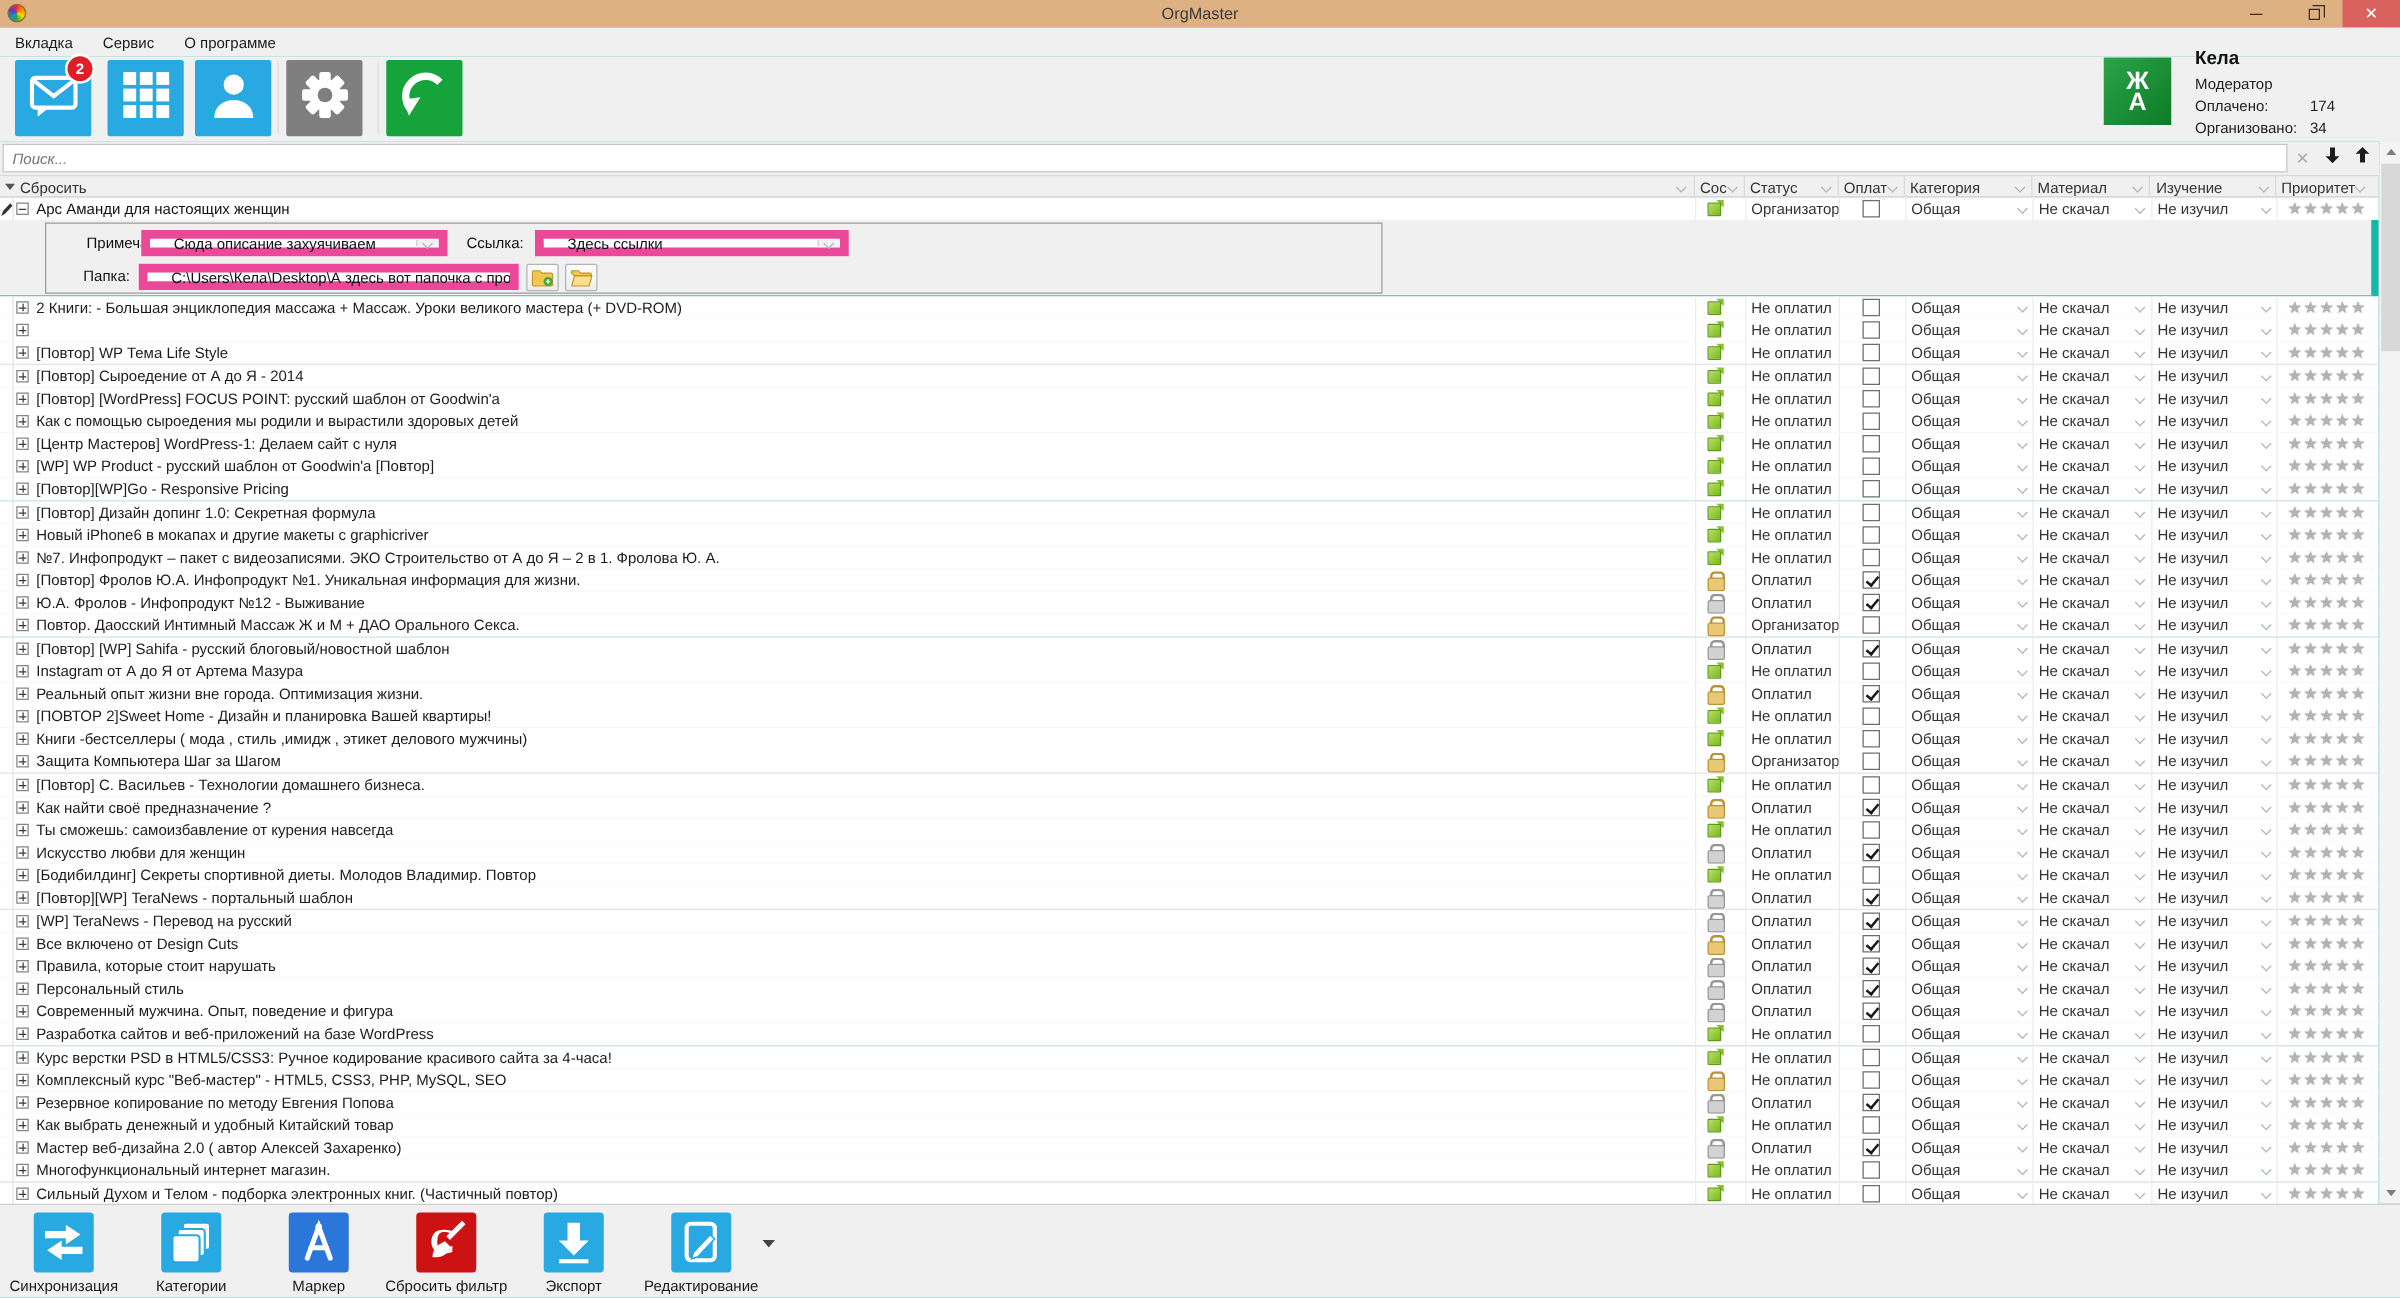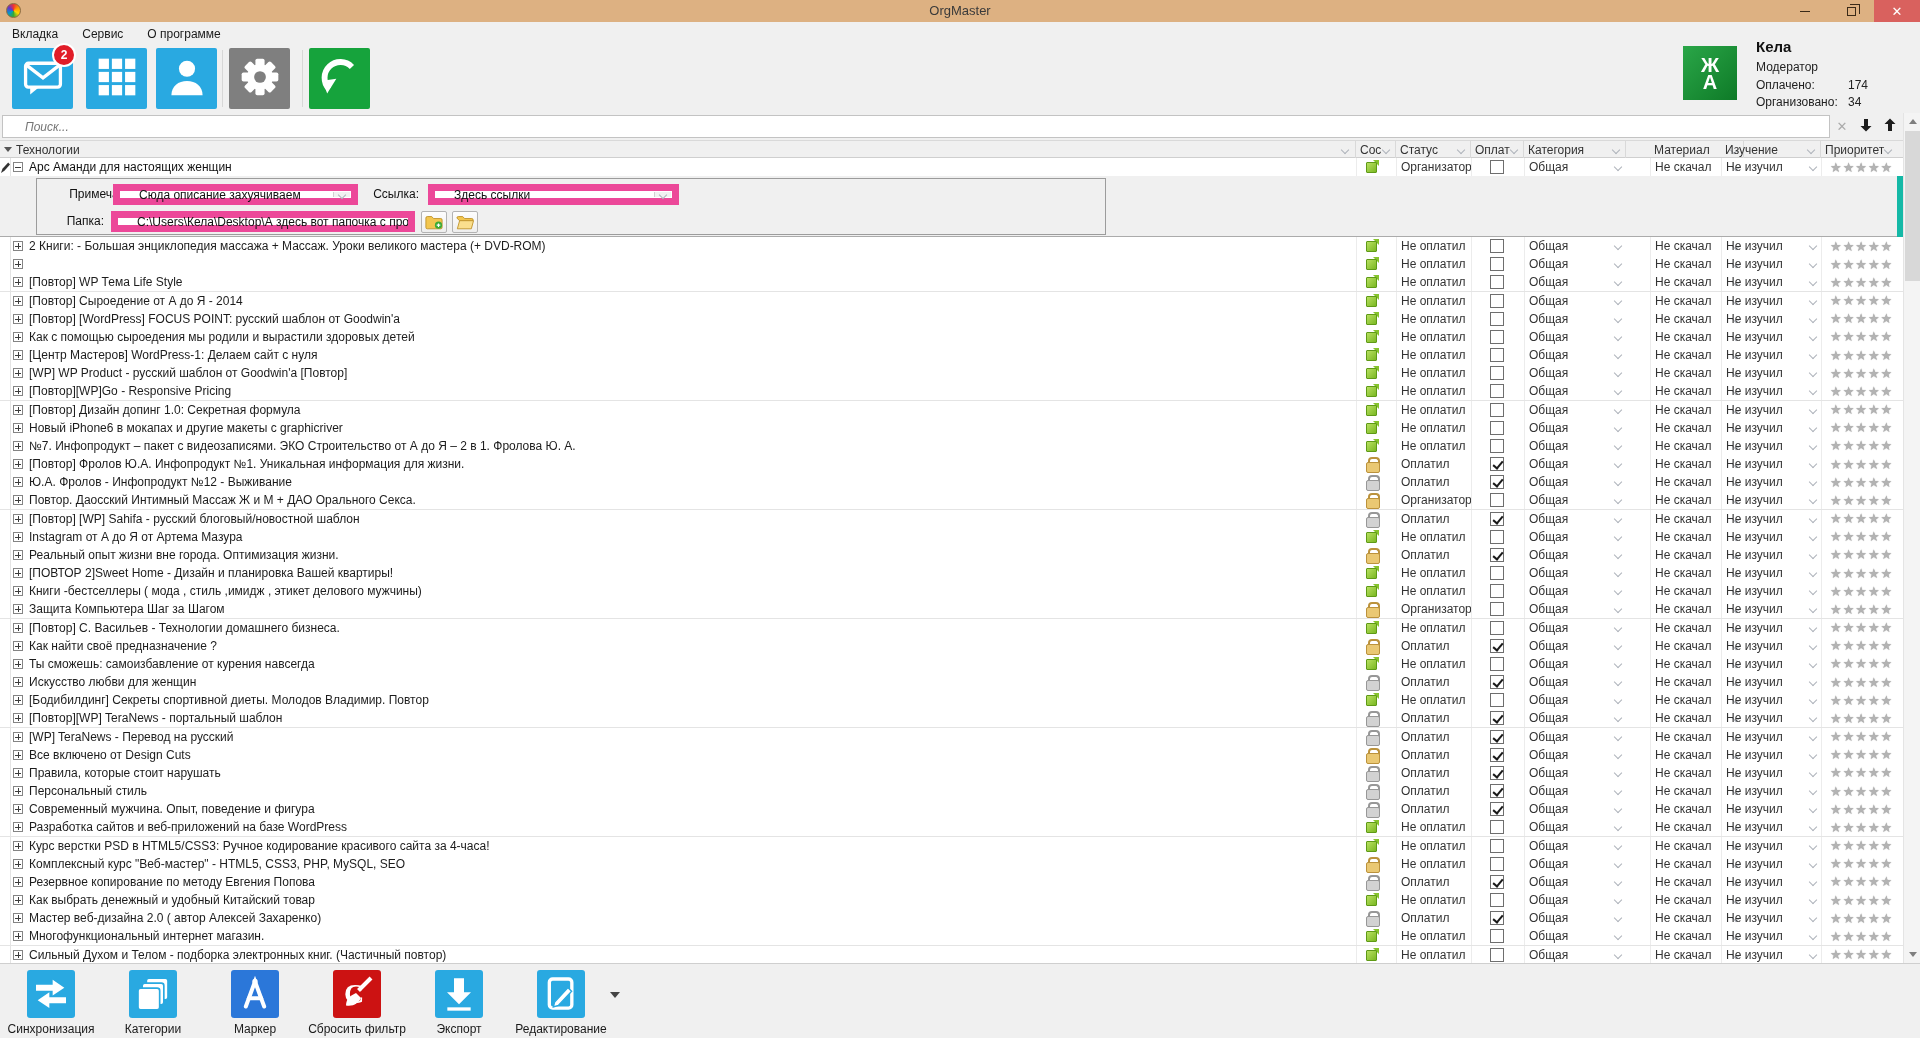--- a/index.html
+++ b/index.html
@@ -40,21 +40,21 @@
     display:flex; flex-direction:column; align-items:center; justify-content:center; color:#fff; font-weight:bold; }
   #avatar .m1 { font-size:20px; line-height:17px;} #avatar .m2 { font-size:20px; line-height:16px;}
   #user-name { left:1756px; top:38px; font-size:15px; font-weight:bold; color:#111;}
   #user-role { left:1756px; top:60px; font-size:12px; color:#222;}
   .stat-label { position:absolute; left:1756px; font-size:12px; color:#222;}
   .stat-value { position:absolute; font-size:12px; color:#222;}
 
   
   #search-row { left:0; top:113px; width:1920px; height:27px; background:#f0f0f0; }
   #search-input { position:absolute; left:2px; top:2px; width:1828px; height:23px; border:1px solid #c3c3c3;
-    background:#fff; font-style:italic; font-size:12px; color:#9a9a9a; padding:0 22px;
+    background:#fff; font-style:italic; font-size:12px; color:#9a9a9a; padding:0 7px;
     font-family:"Liberation Sans","DejaVu Sans",sans-serif; }
   .srch-btn { position:absolute; top:3px; width:20px; height:21px; display:flex; align-items:center; justify-content:center; }
   #clear-btn { left:1832px; color:#ababab; font-size:13px; font-weight:bold; }
 
   
   #thead { left:0; top:140px; width:1903px; height:18px; background:#f0f0f0; border-top:1px solid #d9d9d9;
     border-bottom:1px solid #cfcfcf; font-size:12px; color:#333; }
   .hcell { position:absolute; top:0; height:17px; border-right:1px solid #d9d9d9; display:flex; align-items:center;
     padding-left:4px; overflow:hidden; white-space:nowrap; }
   .sort-tri { position:absolute; left:4px; top:6px; width:0; height:0;
@@ -62,21 +62,21 @@
   .chev { display:inline-block; width:14px; height:14px; position:relative; }
   .chev:before { content:''; position:absolute; left:4px; top:4px; width:5px; height:5px;
     border-left:1.6px solid #aeb3bb; border-bottom:1.6px solid #aeb3bb; transform:rotate(-45deg); }
   .hfilter { position:absolute; top:2px; right:2px; }
 
   
   .c-sost   { left:1356px; width:40px; }
   .c-status { left:1396px; width:75px; }
   .c-paid   { left:1471px; width:53px; }
   .c-cat    { left:1524px; width:102px; }
-  .c-mat    { left:1626px; width:94px;margin-left:24px; }
+  .c-mat    { left:1626px; width:94px; }
   .c-study  { left:1721px; width:100px; }
   .c-prio   { left:1821px; width:76px; }
 
   
   #exp-row { left:0; top:158px; width:1903px; height:18px; background:#fff; font-size:12px; color:#111; }
   #exp-panel { left:0; top:176px; width:1897px; height:61px; background:#f0f0f0; border-bottom:1px solid #ababab; }
   #exp-box { position:absolute; left:36px; top:2px; width:1070px; height:57px; background:#f0f0f0; border:1px solid #9c9c9c; }
   .form-label { position:absolute; font-size:12px; color:#111; text-align:right; }
   .combo { position:absolute; height:21px; background:#fff; border:7px solid #ec4899; font-size:12px; color:#111;
     display:flex; align-items:center; padding-left:19px; }
@@ -244,21 +244,21 @@
     <div class="srch-btn" style="left:1880px">
       <span><svg width="12" height="14" viewBox="0 0 12 14">
             <path d="M4 13h4V6h3.5L6 0.5 0.5 6H4z" fill="#1c1c1c"></path>
           </svg></span>
     </div>
   </div>
 
   <div id="thead" class="abs">
     <div class="sort-tri"></div>
     <div class="hcell" style="left:13px;width:1343px;padding-left:3px">
-      <span>Технологии</span>
+      <span>Сбросить</span>
       <span class="chev hfilter" style="right:3px"></span>
     </div>
     <div class="hcell c-sost">
       <span>Сос</span>
       <span class="chev hfilter"></span>
     </div>
     <div class="hcell c-status">
       <span>Статус</span>
       <span class="chev hfilter"></span>
     </div>

